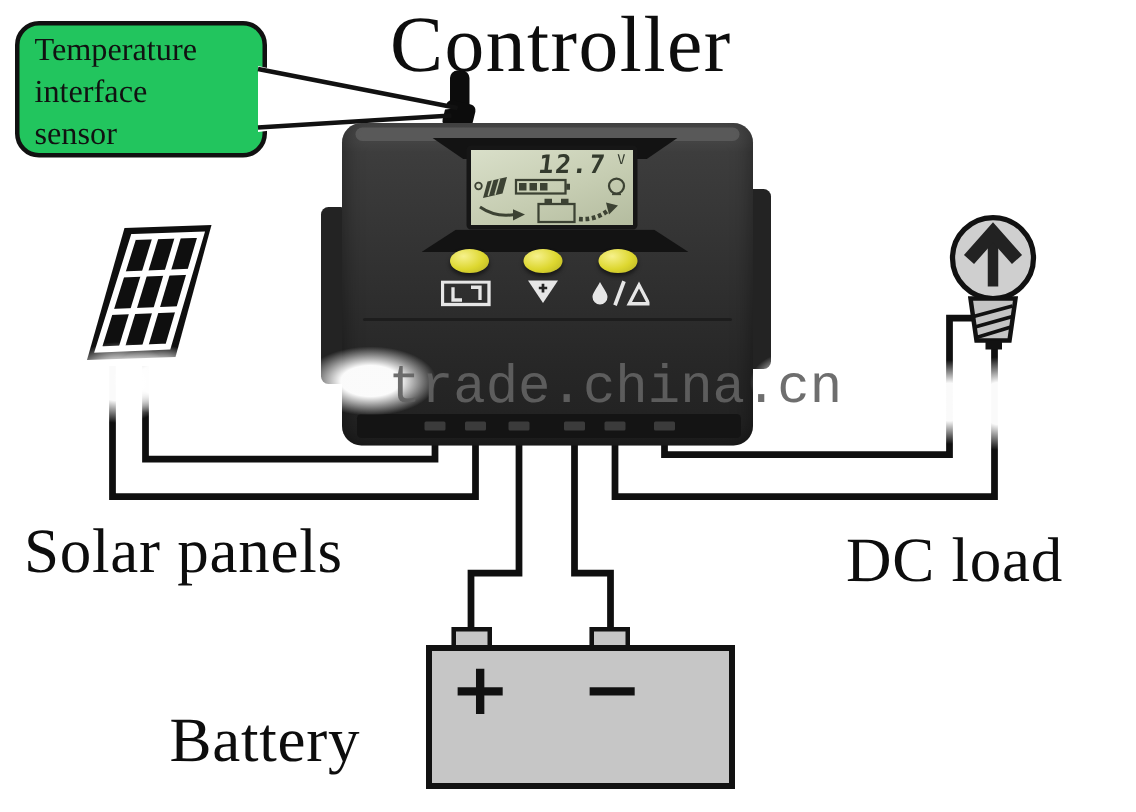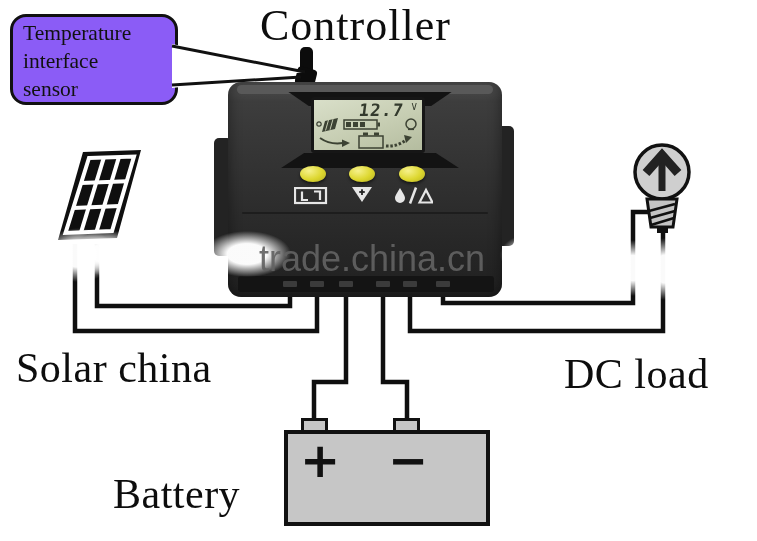--- a/index.html
+++ b/index.html
@@ -2,28 +2,28 @@
 <html><head>
 <meta charset="utf-8">
 <style>
   html,body{margin:0;padding:0;background:#fff;}
   .stage{
     position:relative;width:757px;height:541px;background:#fff;overflow:hidden;
     font-family:"Liberation Serif",serif;color:#111;
   }
   .abs{position:absolute;}
   
-  .title{left:260px;top:0px;font-size:44px;letter-spacing:1px;color:#0d0d0d;z-index:6;}
+  .title{left:260px;top:0px;font-size:53px;letter-spacing:1px;color:#0d0d0d;z-index:6;}
   .label{font-size:42px;color:#0d0d0d;z-index:6;letter-spacing:0.5px;}
   .label-solar{left:16px;top:344px;}
   .label-dcload{left:564px;top:350px;}
   .label-battery{left:113px;top:470px;}
   
   .callout{
-    left:10px;top:14px;width:152px;height:82px;background:#8b5cf6;
+    left:10px;top:14px;width:152px;height:82px;background:#22c55e;
     border:3px solid #111;border-radius:16px;padding:3px 0 0 10px;
     font-size:21.5px;line-height:1.3;z-index:1;
   }
   .callout span{display:block;}
   
   .overlay{left:0;top:0;width:757px;height:541px;z-index:2;pointer-events:none;}
   
   .sensor-rod{left:300px;top:47px;width:13px;height:34px;background:#0c0c0c;border-radius:5px 5px 2px 2px;z-index:2;}
   .sensor-foot{left:296px;top:68px;width:20px;height:18px;background:#0c0c0c;border-radius:4px;transform:rotate(14deg);z-index:2;}
   
@@ -56,21 +56,21 @@
     box-shadow:0 2px 3px rgba(0,0,0,.55);
   }
   .btn1{left:300px;top:166px;} .btn2{left:349px;top:166px;} .btn3{left:399px;top:166px;}
   .btn-icon{z-index:4;}
   .seam{left:242px;top:212px;width:246px;height:2px;background:rgba(0,0,0,.32);border-radius:1px;z-index:4;}
   .terminal-strip{left:238px;top:276px;width:256px;height:16px;background:#141414;border-radius:3px;z-index:4;}
   .screw{position:absolute;top:5px;width:14px;height:6px;background:#3b3b3b;border-radius:1px;}
   
   .blob{z-index:5;background:radial-gradient(closest-side,rgba(255,255,255,.98) 45%,rgba(255,255,255,0) 100%);}
   .wm{
-    left:259px;top:238px;width:260px;z-index:6;font-family:Liberation Sans, sans-serif;
+    left:259px;top:238px;width:260px;z-index:6;font-family:Liberation Mono, monospace;
     font-size:36px;color:rgba(98,98,98,.92);white-space:nowrap;
   }
   
   .bat-terminal{width:21px;height:11px;background:#c6c6c6;border:3px solid #111;z-index:4;}
   .bat-t1{left:301px;top:418px;} .bat-t2{left:393px;top:418px;}
   .bat-body{left:284px;top:430px;width:198px;height:88px;background:#c6c6c6;border:4px solid #111;z-index:4;}
   .bat-sign{position:absolute;font-family:"DejaVu Sans",sans-serif;font-weight:bold;font-size:48px;color:#111;line-height:1;}
   .bat-plus{left:12px;top:2px;} .bat-minus{left:100px;top:2px;}
 </style>
 </head>
@@ -203,17 +203,17 @@
 
   <div class="abs wm">trade.china.cn</div>
 
   <div class="abs bat-terminal bat-t1"></div>
   <div class="abs bat-terminal bat-t2"></div>
   <div class="abs bat-body">
     <span class="bat-sign bat-plus">+</span>
     <span class="bat-sign bat-minus">−</span>
   </div>
 
-  <div class="abs label label-solar">Solar china</div>
+  <div class="abs label label-solar">Solar panels</div>
   <div class="abs label label-battery">Battery</div>
   <div class="abs label label-dcload">DC load</div>
 
 </div>
 
 </body></html>

